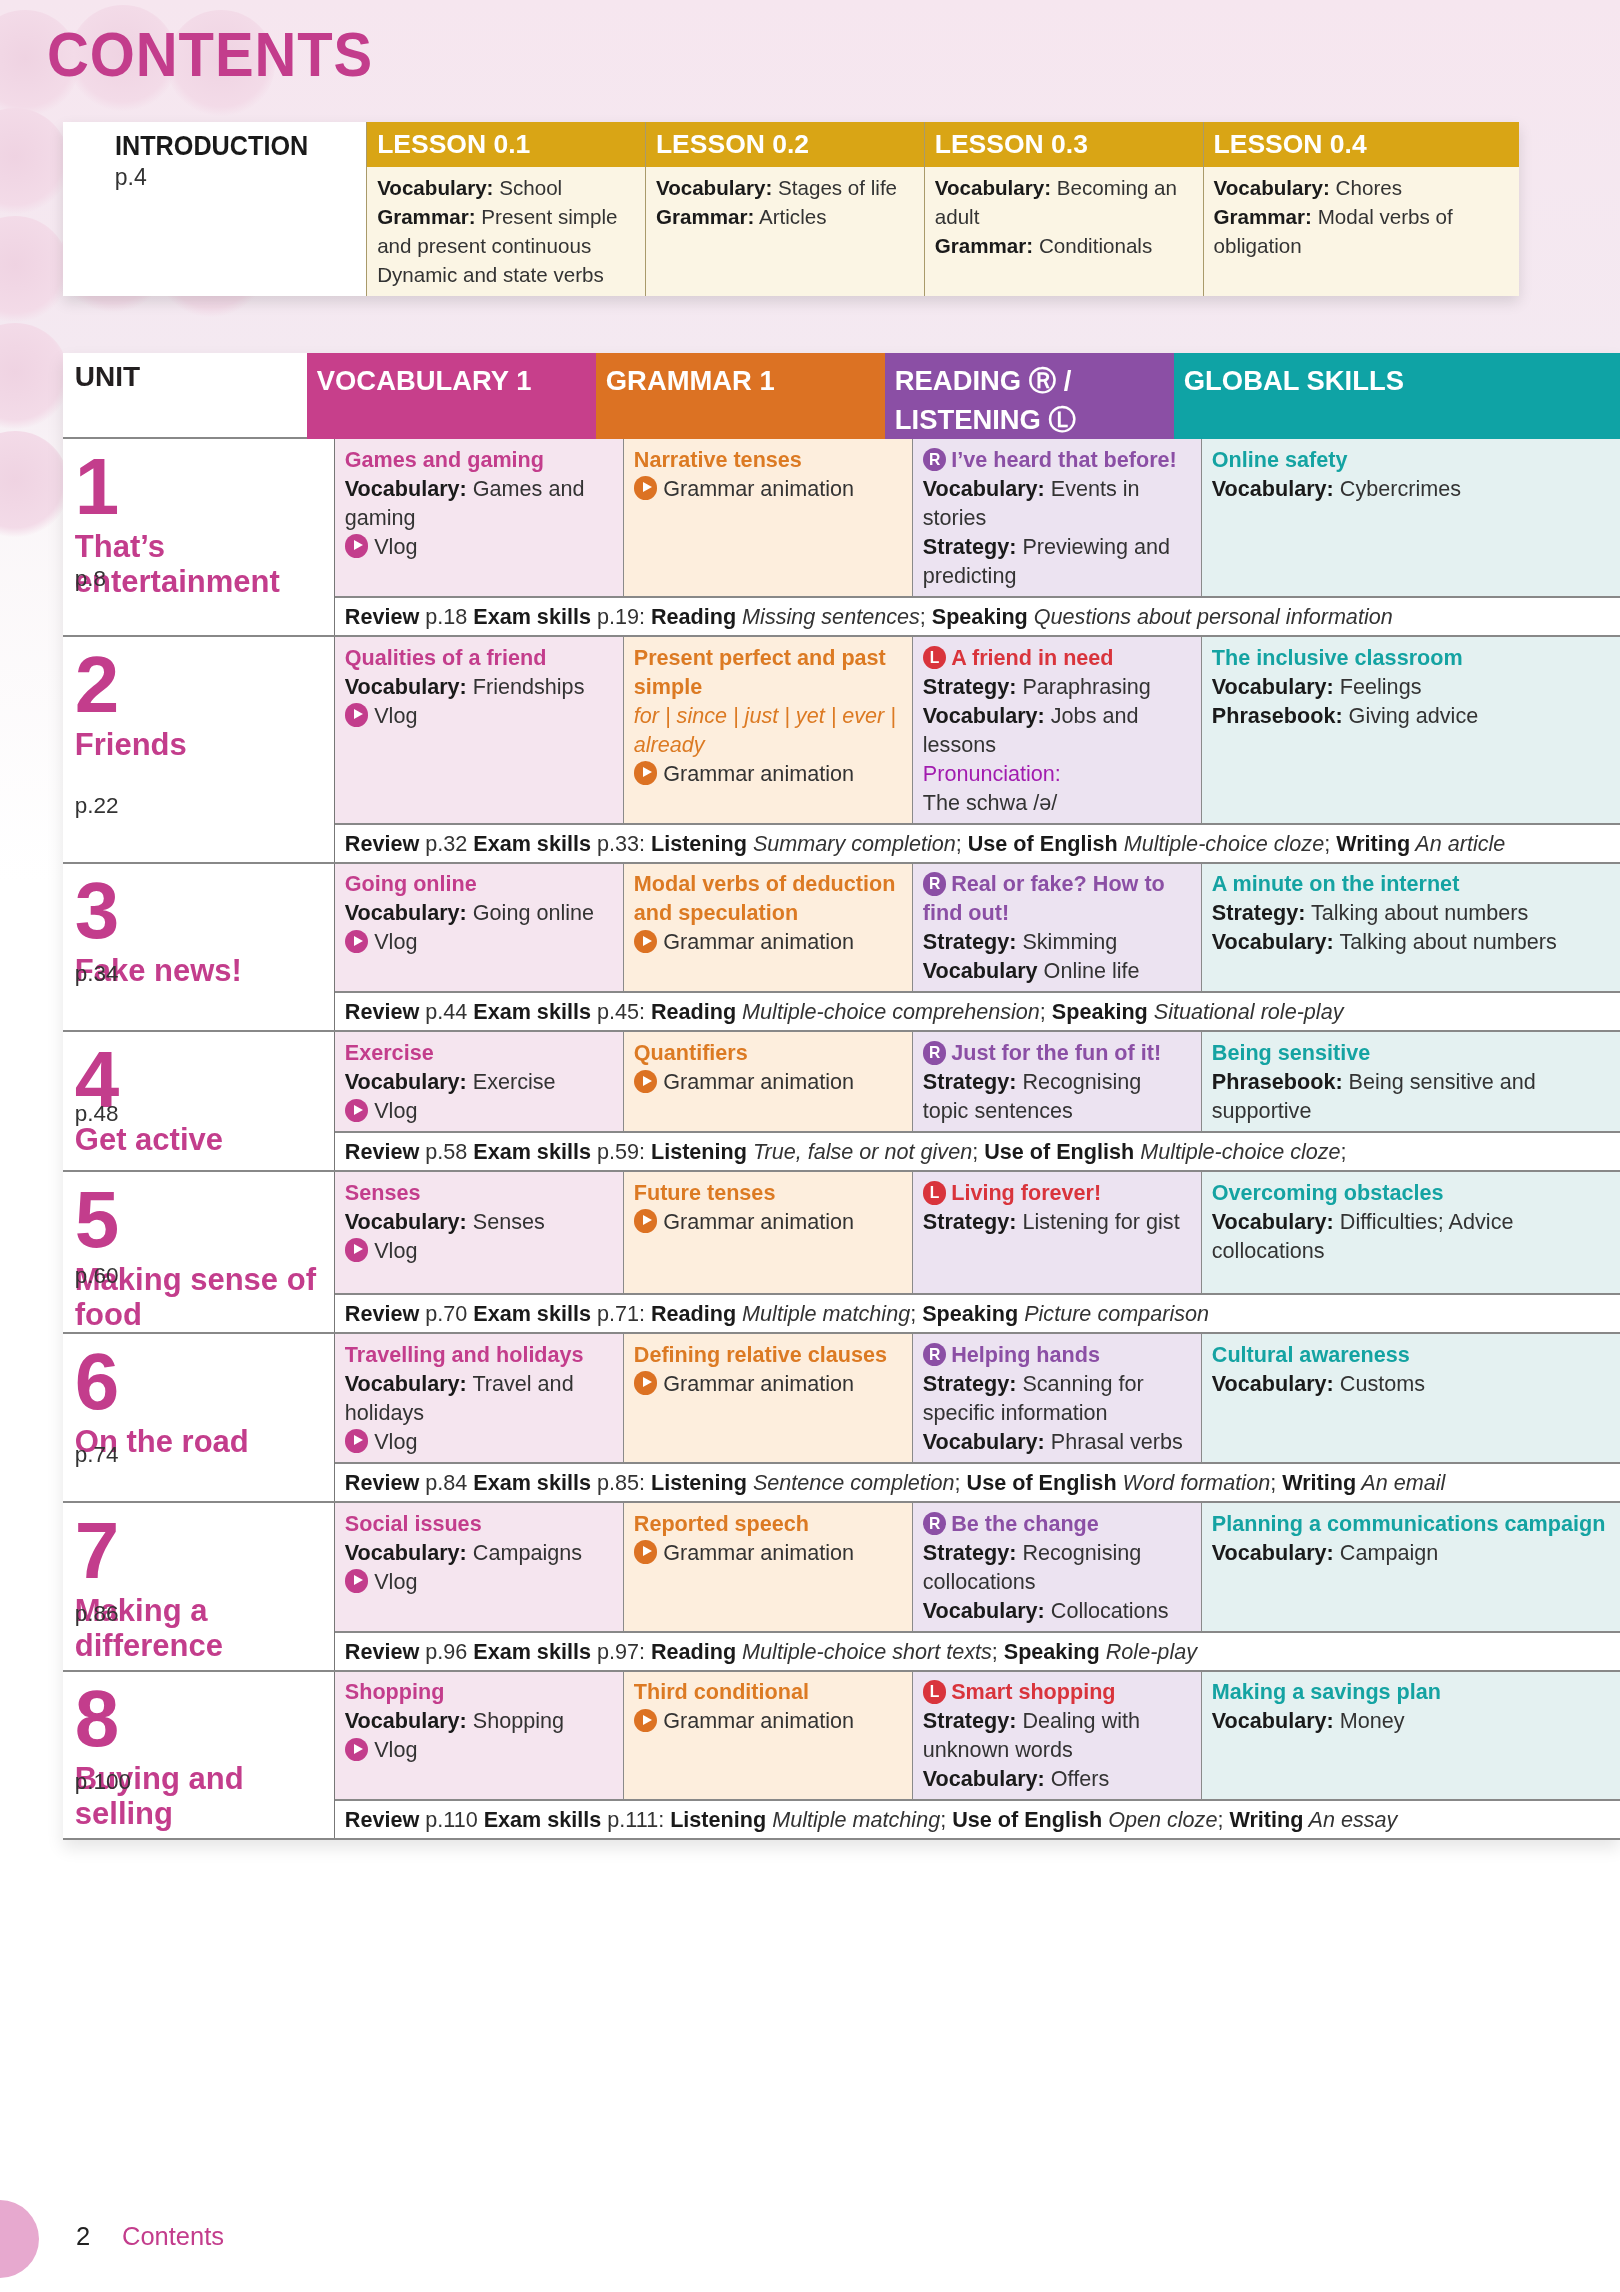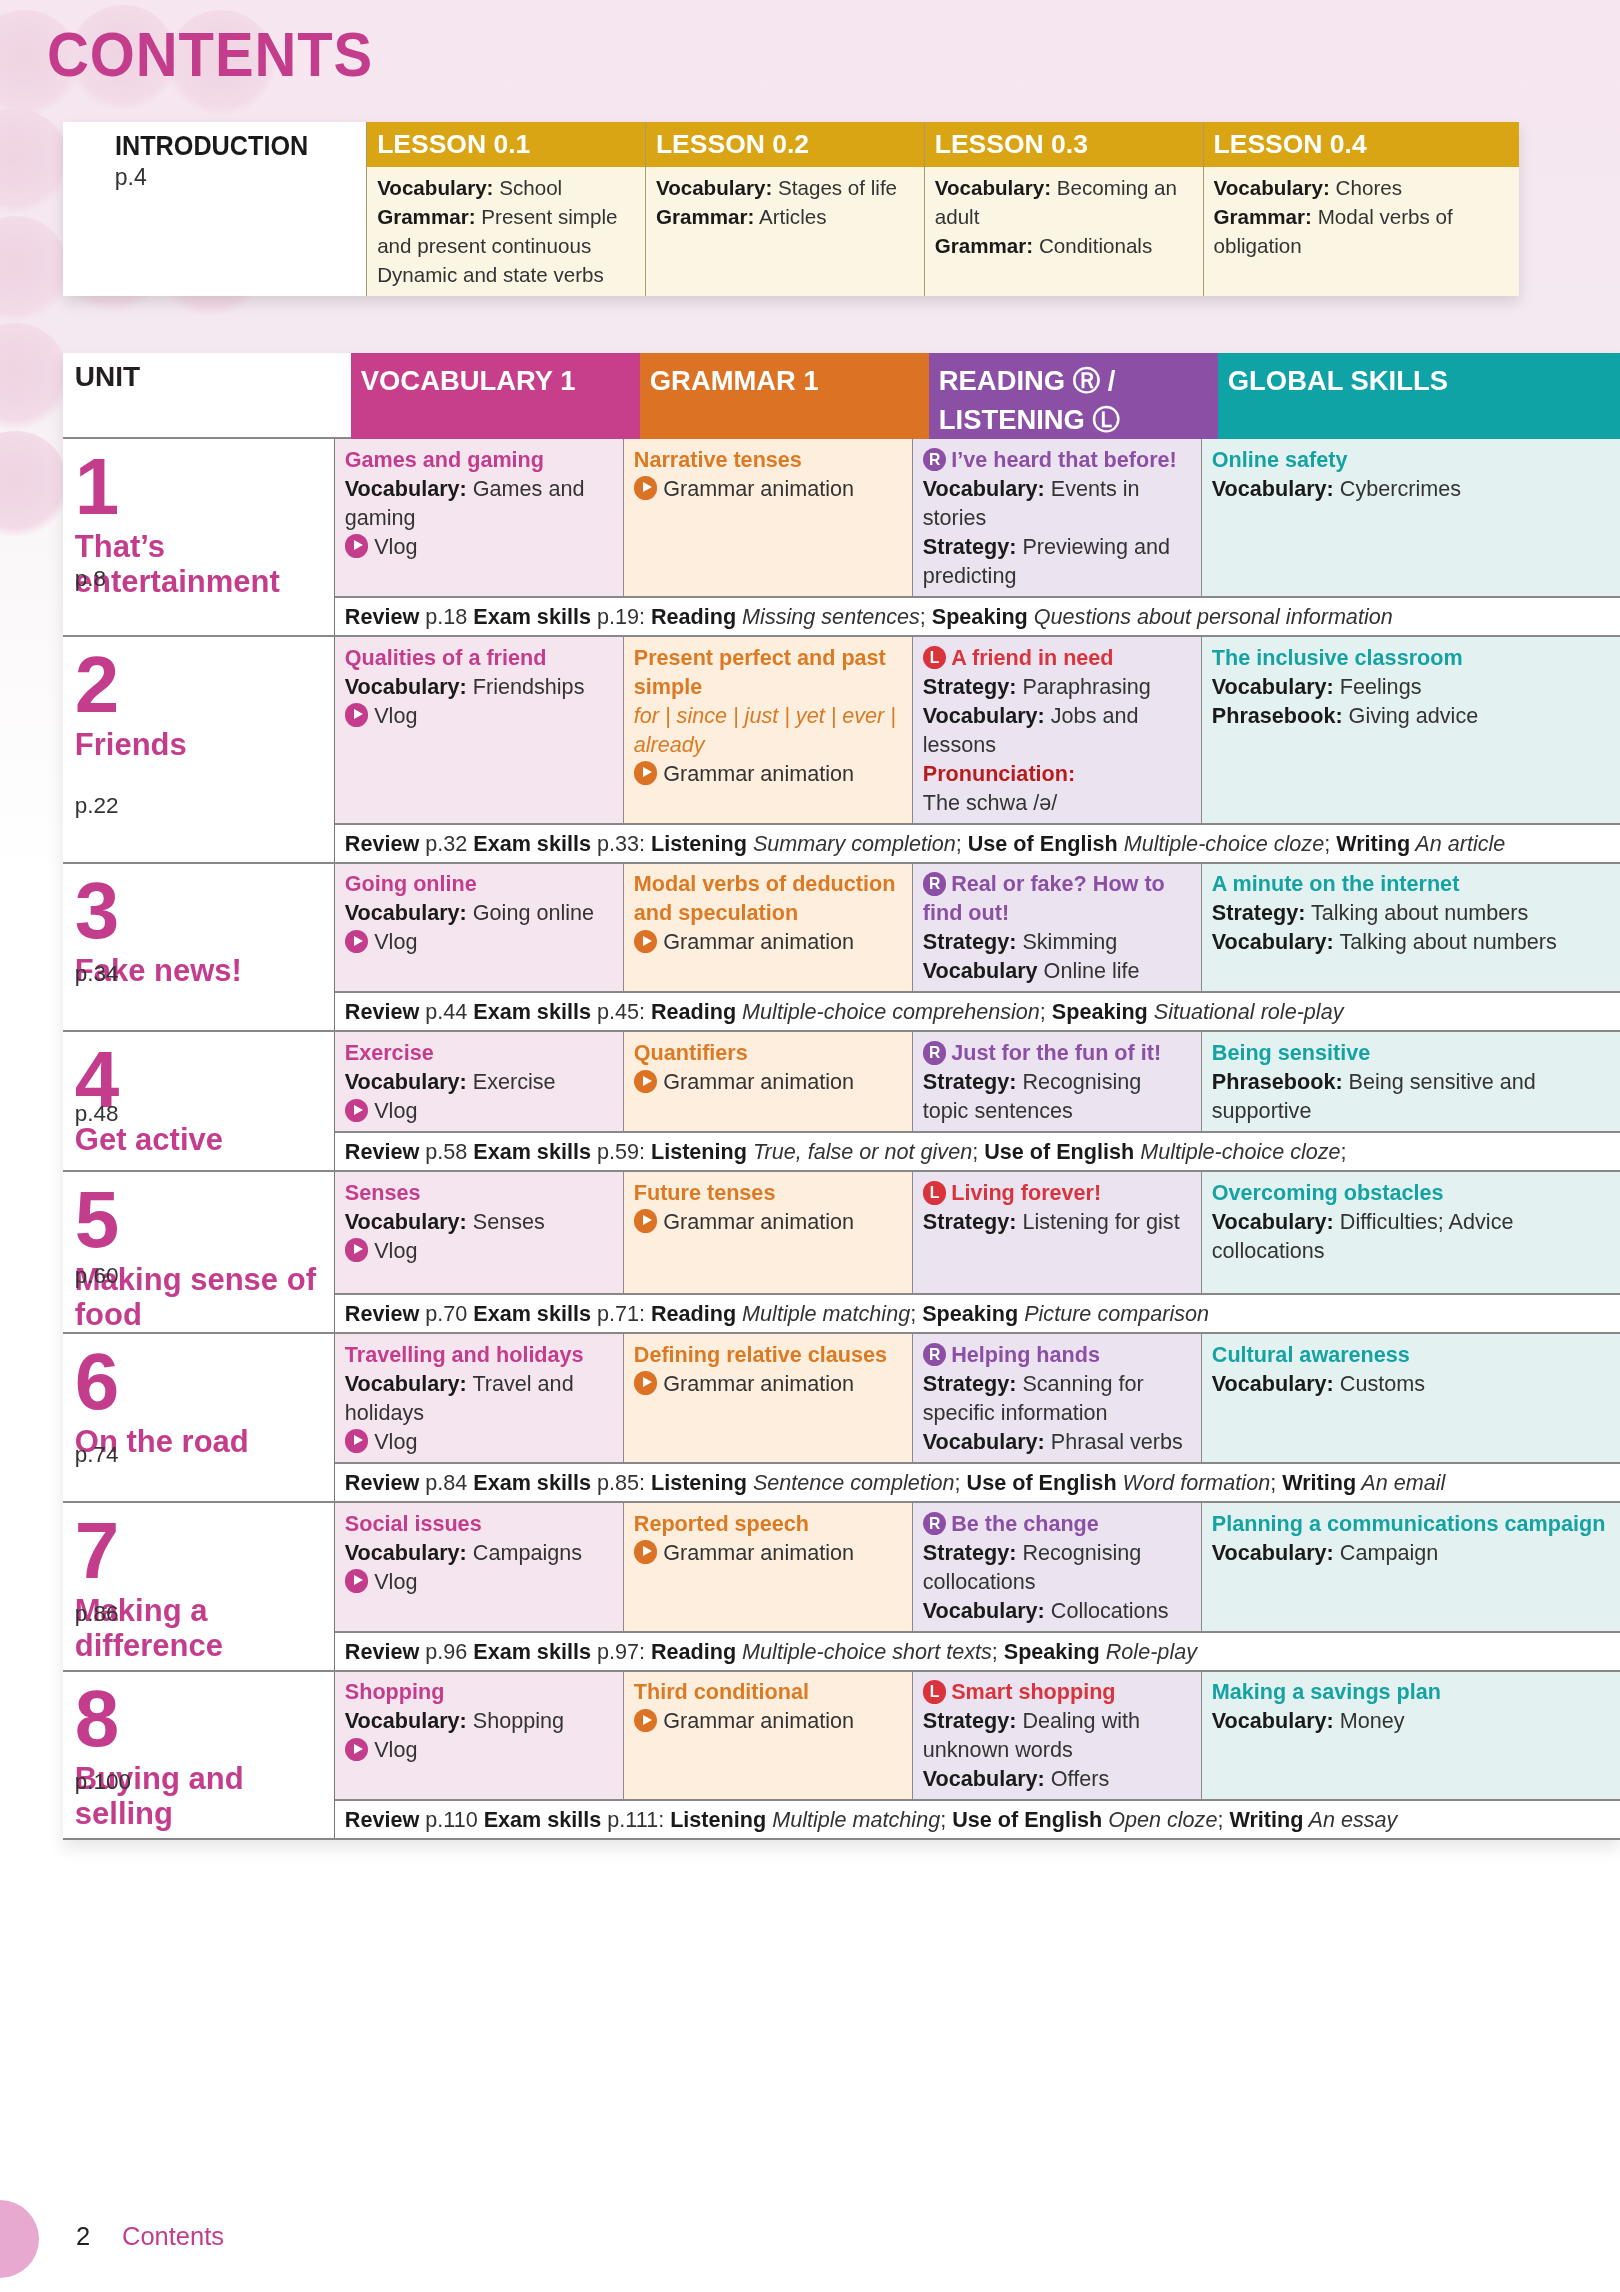--- a/index.html
+++ b/index.html
@@ -14,37 +14,37 @@
   .intro-label{width:273px;background:#fff;padding:7.8px 11.8px;box-sizing:border-box;margin-left:40px;}
   .intro-label .h{font-size:28px;font-weight:700;color:#1a1a1a;transform:scaleX(0.9);transform-origin:left;white-space:nowrap;}
   .intro-label .p{font-size:23px;color:#333;margin-top:2px;}
   .lesson{width:289px;display:flex;flex-direction:column;border-left:1px solid #a99a6a;}
   .lesson .lh{background:#d9a515;color:#fff;font-size:26.5px;font-weight:700;height:45px;line-height:45px;padding-left:9.8px;transform-origin:left;}
   .lesson .lb{background:#fbf5e4;flex:1;padding:5.9px 9.8px;font-size:20.6px;line-height:29px;color:#333;}
   b{font-weight:700;color:#1a1a1a;}
   
   .main{position:absolute;left:63px;top:353px;width:1557px;background:#fff;box-shadow:0 7.8px 15.7px rgba(0,0,0,0.10);}
   .hdr{display:flex;height:86px;}
-  .hdr .unit-h{width:288px;background:#fff;font-size:28px;font-weight:700;padding:7.8px 11.8px;box-sizing:border-box;border-bottom:2px solid #888;}
+  .hdr .unit-h{width:244px;background:#fff;font-size:28px;font-weight:700;padding:7.8px 11.8px;box-sizing:border-box;border-bottom:2px solid #888;}
   .hdr .ch{width:289px;color:#fff;font-size:27.4px;font-weight:700;padding:7.8px 9.8px;box-sizing:border-box;line-height:39px;}
   .hdr .ch.last{flex:1;}
   .c-voc{background:#c73f8b;} .c-gram{background:#dc7223;} .c-read{background:#8b4fa5;} .c-glob{background:#0fa3a5;}
   .unit{display:flex;border-bottom:2px solid #888;}
   .unit .ul{width:272px;padding:0 11.8px;box-sizing:border-box;position:relative;border-right:1px solid #777;}
   .unit .num{font-size:80px;font-weight:700;color:#c33d8c;line-height:84px;margin-top:5.9px;}
   .unit .uname{font-size:31px;font-weight:700;color:#c33d8c;line-height:35px;}
   .unit .upage{font-size:22.5px;color:#333;position:absolute;left:11.8px;}
   .unit .ur{flex:1;display:flex;flex-direction:column;}
   .cells{display:flex;flex:1;border-bottom:2px solid #888;}
   .cell{width:289px;box-sizing:border-box;padding:5.9px 9.8px;font-size:21.6px;line-height:29px;color:#333;border-right:1px solid #8a8a8a;}
   .cell.last{flex:1;border-right:none;}
   .bv{background:#f5e5ef;} .bg{background:#fdeedd;} .br{background:#ece3f1;} .bgl{background:#e4f1f1;}
   .t-voc{color:#c33d8c;font-weight:700;} .t-gram{color:#dc7a23;font-weight:700;}
   .t-read{color:#8b4fa5;font-weight:700;} .t-list{color:#d9343c;font-weight:700;}
-  .t-glob{color:#14a3a2;font-weight:700;} .t-pron{color:#b91c1c;font-weight:700;}
+  .t-glob{color:#14a3a2;font-weight:700;} .t-pron{color:#a21caf;font-weight:400;}
   .gi{color:#dc7a23;font-style:italic;}
   .review{height:37px;line-height:37px;padding-left:9.8px;font-size:21.6px;color:#333;white-space:nowrap;overflow:hidden;}
   .review i{font-style:italic;}
   .play{display:inline-block;width:23.5px;height:23.5px;border-radius:50%;vertical-align:-3.9px;margin-right:5.9px;position:relative;}
   .play::after{content:"";position:absolute;left:8.8px;top:5.9px;border-left:9.8px solid #fff;border-top:5.9px solid transparent;border-bottom:5.9px solid transparent;}
   .play.pv{background:#c33d8c;} .play.pg{background:#dc7223;}
   .badge{display:inline-block;width:23.5px;height:23.5px;border-radius:50%;color:#fff;font-size:15.7px;font-weight:700;text-align:center;line-height:23.5px;vertical-align:2px;margin-right:4.9px;}
   .badge.r{background:#8b4fa5;} .badge.l{background:#d9343c;}
   .footer{position:absolute;left:0;top:2200px;width:392px;height:78px;}
   .footer .circle{position:absolute;left:-39px;top:0;width:78px;height:78px;border-radius:50%;background:#e7a9cf;}

